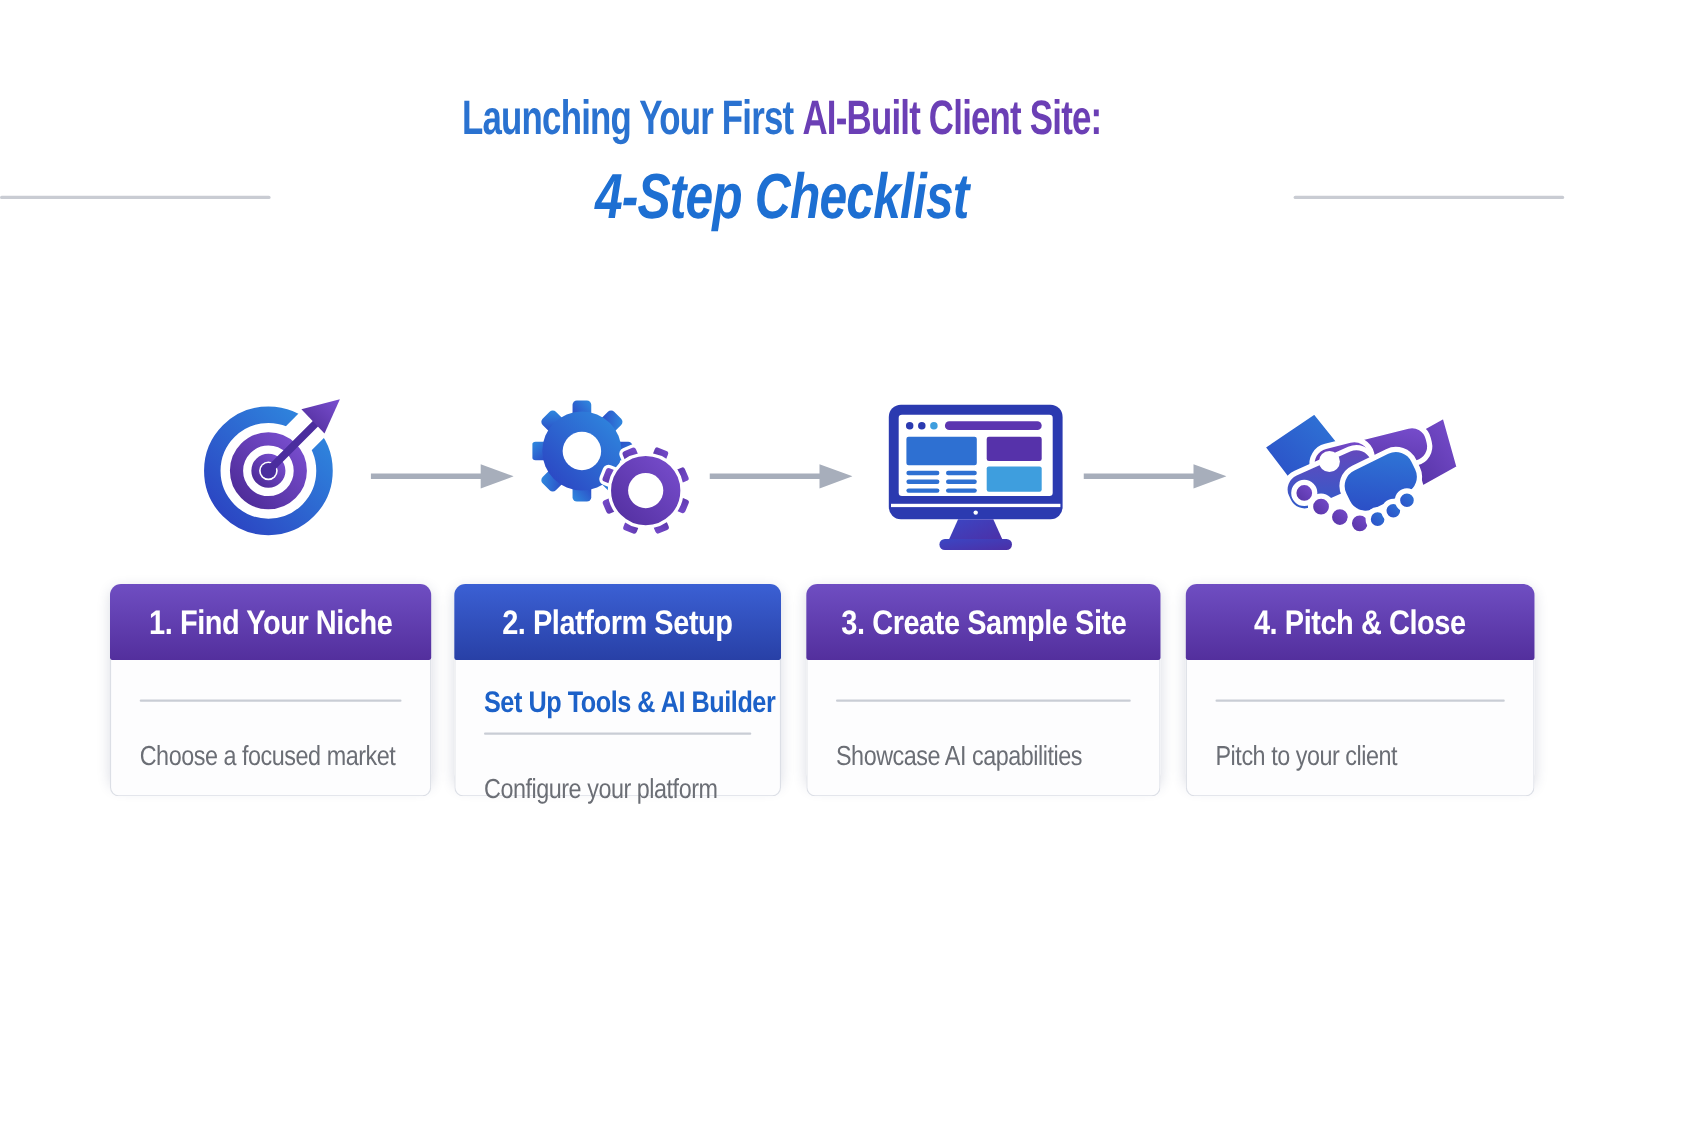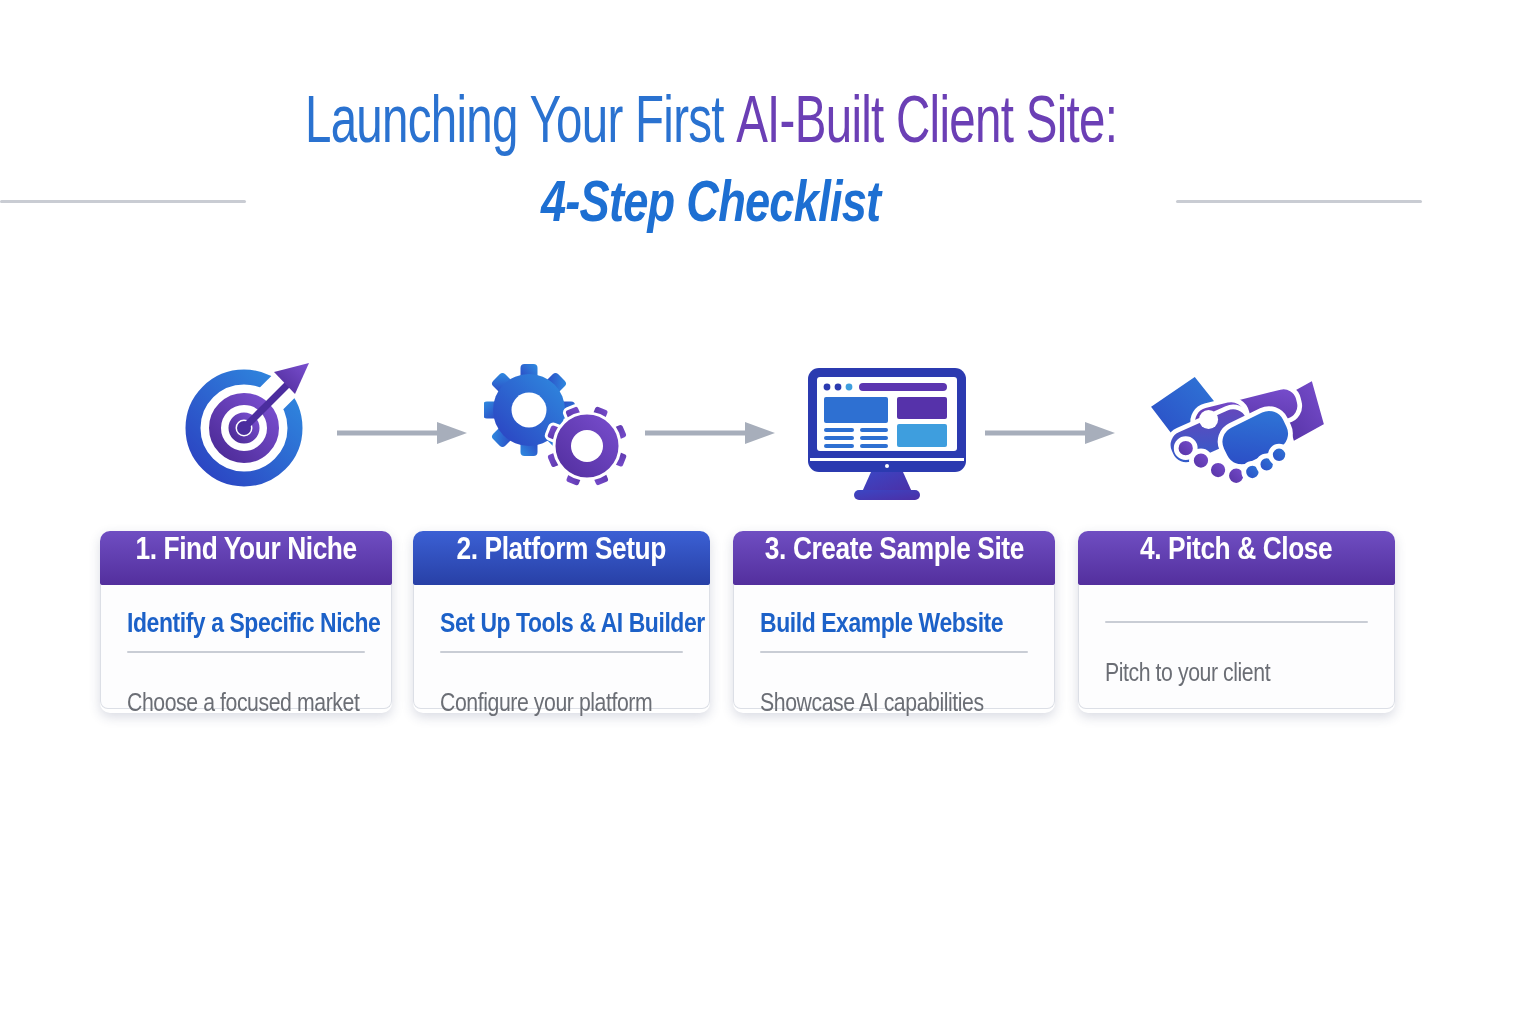--- a/index.html
+++ b/index.html
@@ -2,38 +2,38 @@
 <html><head>
 <meta charset="utf-8">
 <style>
   html,body{margin:0;padding:0;background:#ffffff;}
   .stage{
     position:relative;width:1536px;height:1024px;background:#ffffff;
     font-family:"Liberation Sans",sans-serif;overflow:hidden;
   }
   
   .title-block{position:absolute;left:0;top:86px;width:1422px;text-align:center;}
-  .title-l1{font-weight:normal;font-size:66px;line-height:1;white-space:nowrap;}
+  .title-l1{font-weight:bold;font-size:44px;line-height:1;white-space:nowrap;}
   .squeeze{display:inline-block;transform:scaleX(0.72);transform-origin:50% 50%;letter-spacing:-1px;}
   .c-blue{color:#2a72d0;}
   .c-purple{color:#6b3fb5;}
   .seg-blue{margin-right:0.26em;}
   .title-l2{margin-top:20px;display:flex;align-items:center;justify-content:space-between;gap:20px;font-style:italic;}
   .title-rule{height:3px;width:246px;background:#c9ccd3;border-radius:2px;}
   .title-l2-text{
     font-weight:bold;font-size:58px;color:#1d6fd2;line-height:1;white-space:nowrap;
     display:inline-block;transform:scaleX(0.78);transform-origin:50% 50%;letter-spacing:-1px;
   }
   
   .icon{position:absolute;}
   .flow-arrow{position:absolute;top:415px;}
   
   .card{position:absolute;top:531px;height:182px;border-radius:10px;
         box-shadow:0 4px 12px rgba(45,55,100,0.18);background:#ffffff;}
-  .card-header{height:54px;border-radius:10px 10px 2px 2px;display:flex;
+  .card-header{height:69px;border-radius:10px 10px 2px 2px;display:flex;align-items:center;
         justify-content:center;color:#ffffff;font-weight:bold;font-size:31px;white-space:nowrap;}
   .hdr-purple{background:linear-gradient(180deg,#6f4ec2 0%,#532f9d 100%);}
   .hdr-blue{background:linear-gradient(180deg,#3b60d4 0%,#2840a6 100%);}
   .sq-c{display:inline-block;transform:scaleX(0.85);transform-origin:50% 50%;letter-spacing:-0.5px;}
   .sq-l{display:inline-block;transform:scaleX(0.85);transform-origin:0 50%;letter-spacing:-0.5px;}
   .card-body{height:124px;border:1px solid #dcdfe6;border-top:none;border-radius:0 0 8px 8px;
         background:#fdfdfe;padding:24px 26px 0;box-sizing:border-box;}
   .card-heading{font-weight:bold;font-size:27px;color:#1c61c8;line-height:1.1;white-space:nowrap;}
   .card-divider{height:2px;background:#c9cdd5;margin:12px 0 11px;border-radius:1px;}
   .card-sub{font-size:25px;color:#6b6e75;line-height:1.1;white-space:nowrap;margin-top:36px;}
@@ -196,21 +196,20 @@
       <circle cx="133" cy="103" r="9" fill="url(#hsBlue)"></circle>
       <circle cx="146" cy="93" r="9" fill="url(#hsBlue)"></circle>
     </g>
   </svg>
 
   <div class="card" style="left:100px;width:292px">
     <div class="card-header hdr-purple">
       <span class="sq-c">1. Find Your Niche</span>
     </div>
     <div class="card-body">
-      <div class="card-heading"><span class="sq-l">Identify a Specific Niche</span></div>
       <div class="card-divider"></div>
       <div class="card-sub"><span class="sq-l">Choose a focused market</span></div>
     </div>
   </div>
 
   <div class="card" style="left:413px;width:297px">
     <div class="card-header hdr-blue">
       <span class="sq-c">2. Platform Setup</span>
     </div>
     <div class="card-body">
@@ -218,21 +217,20 @@
       <div class="card-divider"></div>
       <div class="card-sub"><span class="sq-l">Configure your platform</span></div>
     </div>
   </div>
 
   <div class="card" style="left:733px;width:322px">
     <div class="card-header hdr-purple">
       <span class="sq-c">3. Create Sample Site</span>
     </div>
     <div class="card-body">
-      <div class="card-heading"><span class="sq-l">Build Example Website</span></div>
       <div class="card-divider"></div>
       <div class="card-sub"><span class="sq-l">Showcase AI capabilities</span></div>
     </div>
   </div>
 
   <div class="card" style="left:1078px;width:317px">
     <div class="card-header hdr-purple">
       <span class="sq-c">4. Pitch &amp; Close</span>
     </div>
     <div class="card-body">

